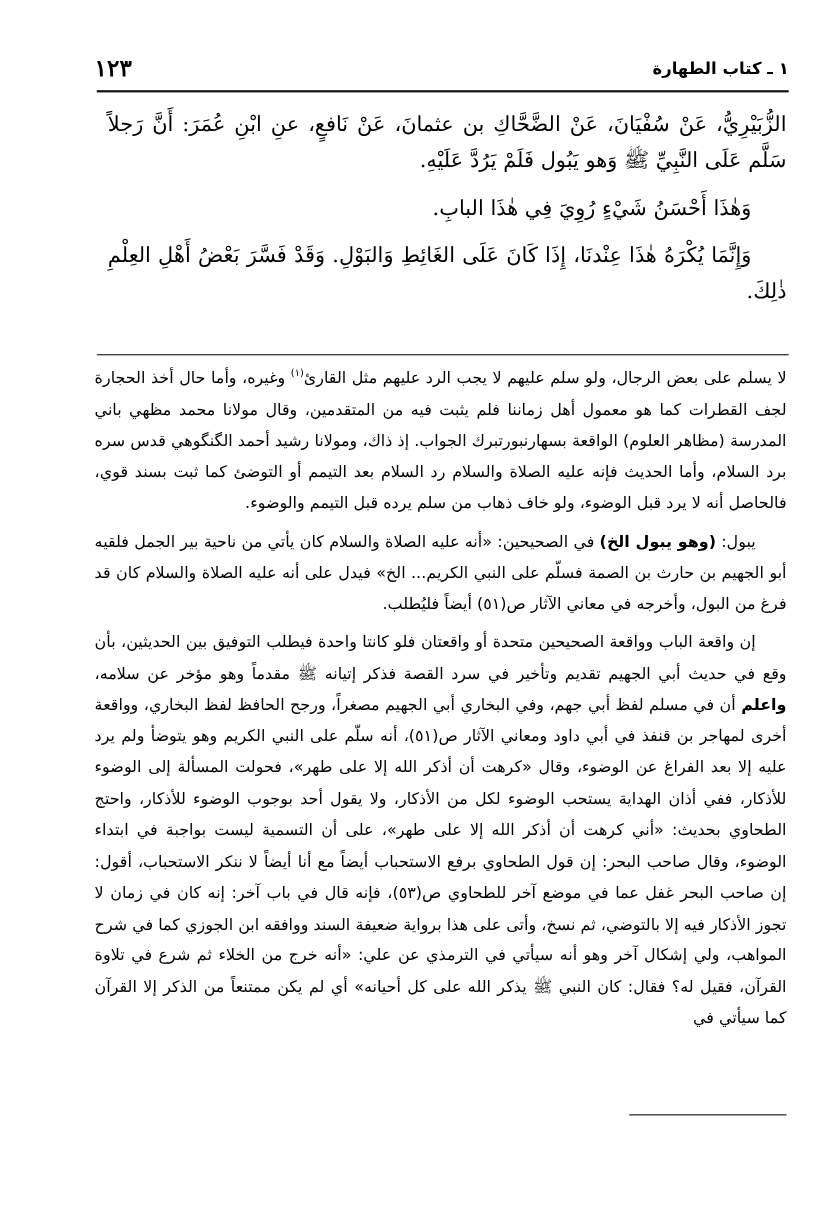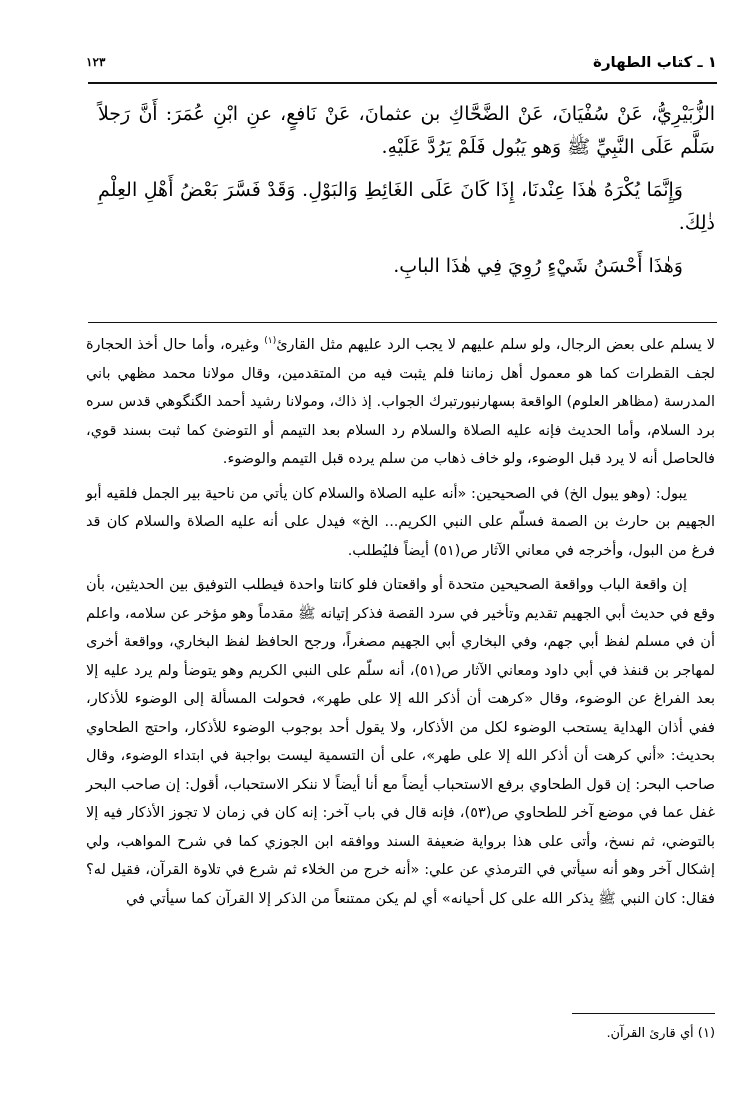--- a/index.html
+++ b/index.html
@@ -8,21 +8,21 @@
     font-family: "DejaVu Serif", "Liberation Serif", serif;
     color: #000;
   }
   .page { position: absolute; left: 0; top: 0; width: 752px; height: 1108px; }
   .header {
     position: absolute; left: 86px; right: 35px; top: 50px; height: 24px;
     display: flex; justify-content: space-between; align-items: center;
     direction: rtl;
   }
   .header-title { font-family: "DejaVu Sans", sans-serif; font-weight: bold; font-size: 15px; }
-  .page-number { font-family: Liberation Sans, sans-serif; font-weight: bold; font-size: 12px; text-align: right; }
+  .page-number { font-family: Liberation Sans, sans-serif; font-weight: bold; font-size: 21px; text-align: right; }
   .rule-top {
     position: absolute; left: 88px; right: 35px; top: 82px; height: 0;
     border-top: 2px solid #111;
   }
   .matn {
     position: absolute; left: 82px; right: 37px; top: 97px;
     direction: rtl; text-align: justify; font-size: 19px; line-height: 33px;
   }
   .matn p { margin: 0 0 10px 16px; }
   .matn p.indent { text-indent: 32px; }
@@ -30,21 +30,21 @@
     position: absolute; left: 88px; right: 35px; top: 322px; height: 0;
     border-top: 1.5px solid #111;
   }
   .sharh {
     position: absolute; left: 86px; right: 37px; top: 330px;
     direction: rtl; text-align: justify; font-size: 14.5px; line-height: 28.5px;
     font-family: "DejaVu Sans", sans-serif;
   }
   .sharh p { margin: 0 0 6px 0; }
   .sharh p.indent { text-indent: 28px; }
-  .bold { font-weight: normal; }
+  .bold { font-weight: bold; }
   sup { font-size: 9px; line-height: 0; }
   .rule-foot {
     position: absolute; right: 37px; top: 1013px; width: 143px; height: 0;
     border-top: 1px solid #111;
   }
   .footnote {
     position: absolute; right: 37px; top: 1023px; left: 86px;
     direction: rtl; font-size: 13px; line-height: 20px;
     font-family: "DejaVu Sans", sans-serif;
   }
@@ -55,30 +55,27 @@
 <div class="page">
 
   <div class="header">
     <span class="header-title">١ ـ كتاب الطهارة</span>
     <span class="page-number">١٢٣</span>
   </div>
   <div class="rule-top"></div>
 
   <div class="matn">
     <p>الزُّبَيْرِيُّ، عَنْ سُفْيَانَ، عَنْ الضَّحَّاكِ بن عثمانَ، عَنْ نَافعٍ، عنِ ابْنِ عُمَرَ: أَنَّ رَجلاً سَلَّم عَلَى النَّبِيِّ ﷺ وَهو يَبُول فَلَمْ يَرُدَّ عَلَيْهِ.</p>
+    <p class="indent">وَهٰذَا أَحْسَنُ شَيْءٍ رُوِيَ فِي هٰذَا البابِ.</p>
     <p class="indent">وَإِنَّمَا يُكْرَهُ هٰذَا عِنْدنَا، إِذَا كَانَ عَلَى الغَائِطِ وَالبَوْلِ. وَقَدْ فَسَّرَ بَعْضُ أَهْلِ العِلْمِ ذٰلِكَ.</p>
-    <p class="indent">وَهٰذَا أَحْسَنُ شَيْءٍ رُوِيَ فِي هٰذَا البابِ.</p>
   </div>
 
   <div class="rule-mid"></div>
 
   <div class="sharh">
     <p><span>لا يسلم على بعض الرجال، ولو سلم عليهم لا يجب الرد عليهم مثل القارئ</span><sup>(١)</sup><span> وغيره، وأما حال أخذ الحجارة لجف القطرات كما هو معمول أهل زماننا فلم يثبت فيه من المتقدمين، وقال مولانا محمد مظهي باني المدرسة (مظاهر العلوم) الواقعة بسهارنبورتبرك الجواب. إذ ذاك، ومولانا رشيد أحمد الگنگوهي قدس سره برد السلام، وأما الحديث فإنه عليه الصلاة والسلام رد السلام بعد التيمم أو التوضئ كما ثبت بسند قوي، فالحاصل أنه لا يرد قبل الوضوء، ولو خاف ذهاب من سلم يرده قبل التيمم والوضوء.</span></p>
     <p class="indent"><span>يبول: </span><span class="bold">(وهو يبول الخ)</span><span> في الصحيحين: «أنه عليه الصلاة والسلام كان يأتي من ناحية بير الجمل فلقيه أبو الجهيم بن حارث بن الصمة فسلّم على النبي الكريم... الخ» فيدل على أنه عليه الصلاة والسلام كان قد فرغ من البول، وأخرجه في معاني الآثار ص(٥١) أيضاً فليُطلب.</span></p>
     <p class="indent"><span>إن واقعة الباب وواقعة الصحيحين متحدة أو واقعتان فلو كانتا واحدة فيطلب التوفيق بين الحديثين، بأن وقع في حديث أبي الجهيم تقديم وتأخير في سرد القصة فذكر إتيانه ﷺ مقدماً وهو مؤخر عن سلامه، </span><span class="bold">واعلم</span><span> أن في مسلم لفظ أبي جهم، وفي البخاري أبي الجهيم مصغراً، ورجح الحافظ لفظ البخاري، وواقعة أخرى لمهاجر بن قنفذ في أبي داود ومعاني الآثار ص(٥١)، أنه سلّم على النبي الكريم وهو يتوضأ ولم يرد عليه إلا بعد الفراغ عن الوضوء، وقال «كرهت أن أذكر الله إلا على طهر»، فحولت المسألة إلى الوضوء للأذكار، ففي أذان الهداية يستحب الوضوء لكل من الأذكار، ولا يقول أحد بوجوب الوضوء للأذكار، واحتج الطحاوي بحديث: «أني كرهت أن أذكر الله إلا على طهر»، على أن التسمية ليست بواجبة في ابتداء الوضوء، وقال صاحب البحر: إن قول الطحاوي برفع الاستحباب أيضاً مع أنا أيضاً لا ننكر الاستحباب، أقول: إن صاحب البحر غفل عما في موضع آخر للطحاوي ص(٥٣)، فإنه قال في باب آخر: إنه كان في زمان لا تجوز الأذكار فيه إلا بالتوضي، ثم نسخ، وأتى على هذا برواية ضعيفة السند ووافقه ابن الجوزي كما في شرح المواهب، ولي إشكال آخر وهو أنه سيأتي في الترمذي عن علي: «أنه خرج من الخلاء ثم شرع في تلاوة القرآن، فقيل له؟ فقال: كان النبي ﷺ يذكر الله على كل أحيانه» أي لم يكن ممتنعاً من الذكر إلا القرآن كما سيأتي في</span></p>
   </div>
 
   <div class="rule-foot"></div>
-  <div class="footnote">
-    <span>(١)</span><span> أي قارئ القرآن.</span>
-  </div>
 
 </div>
 
 </body></html>

